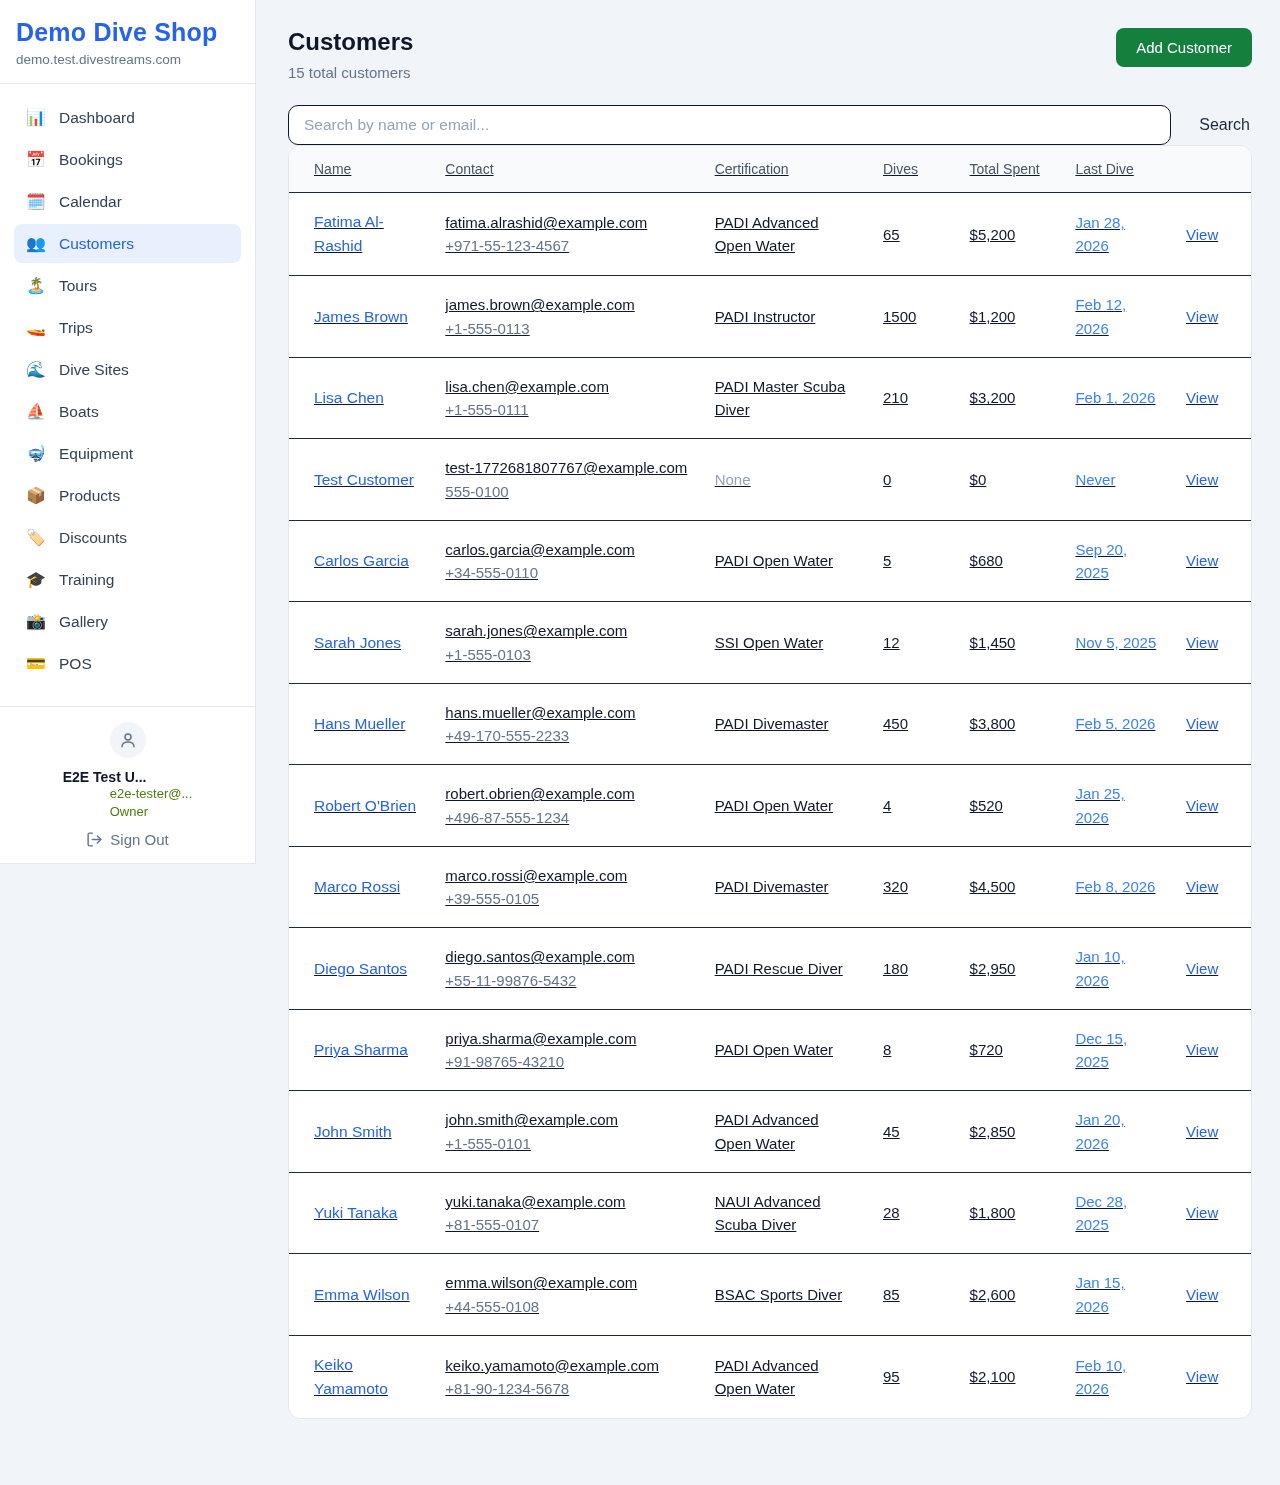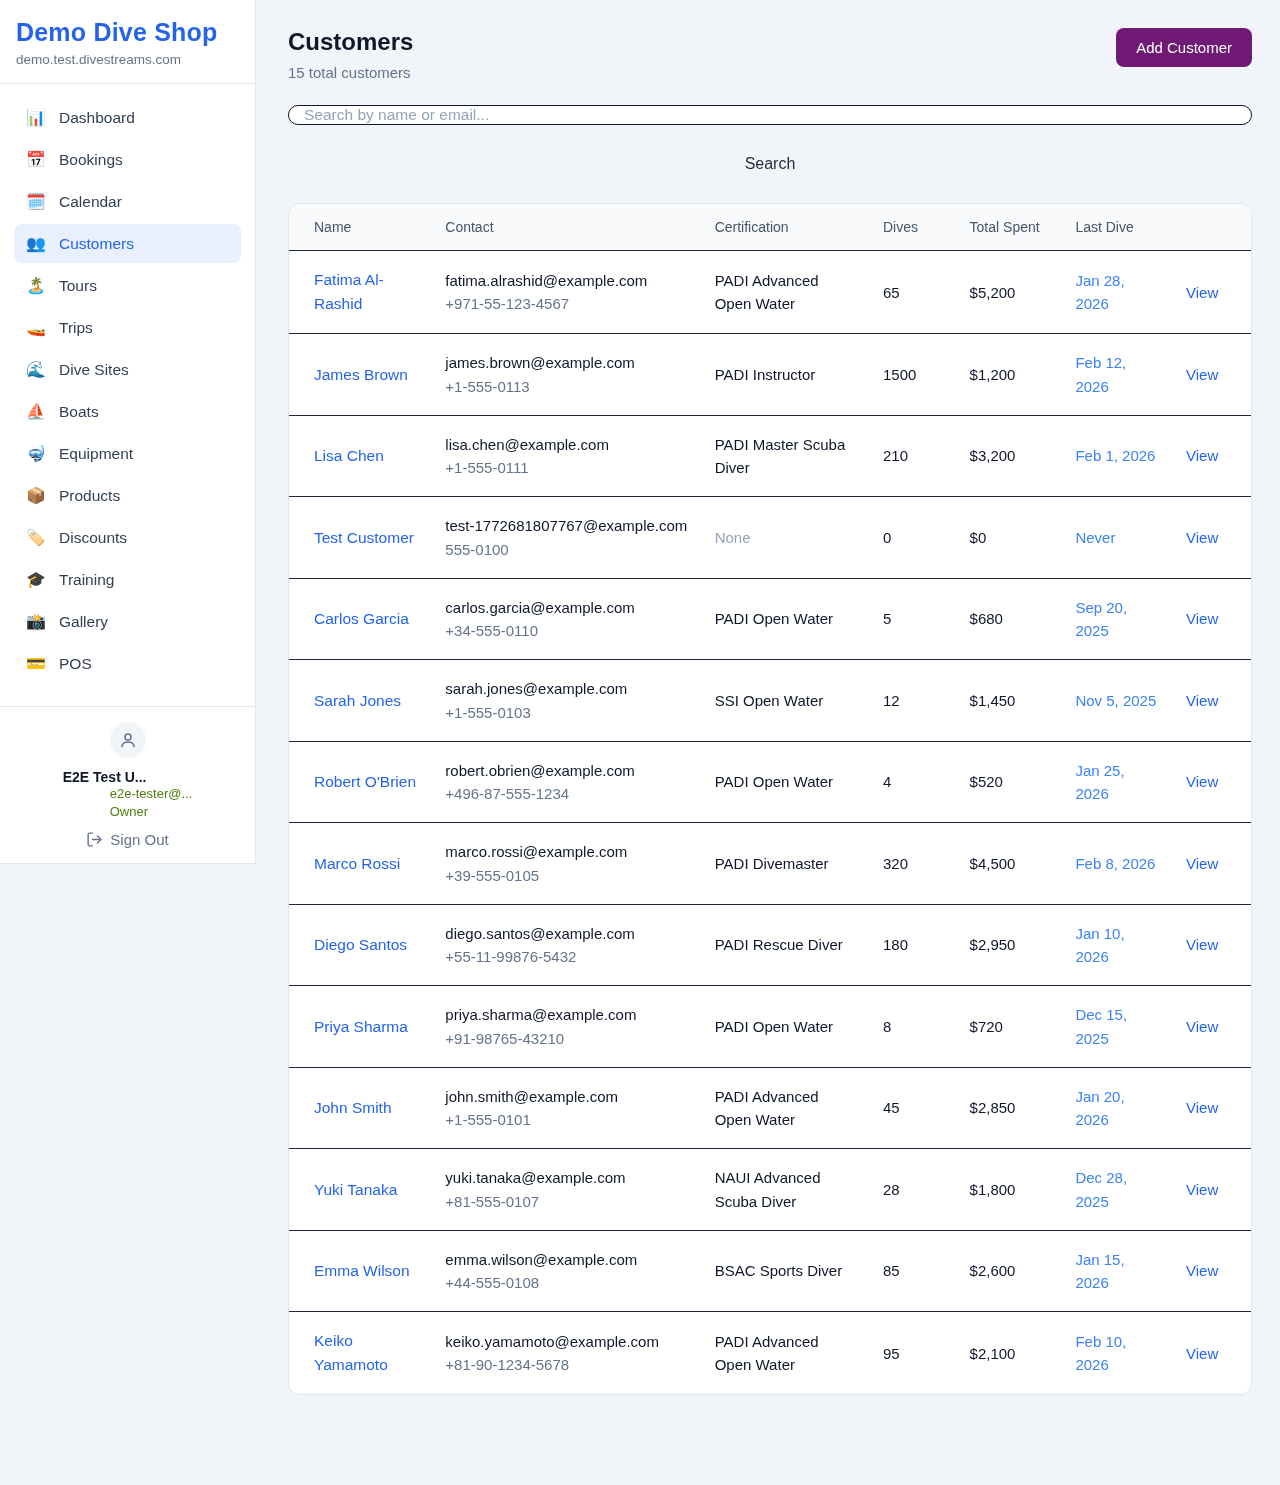--- a/index.html
+++ b/index.html
@@ -51,42 +51,43 @@
     color: #64748b; font-size: 15px; font-family: inherit;
     flex: 0 0 auto;
   }
 
   
   .main { flex: 1; padding: 28px 28px 30px 32px; min-width: 0; }
   .page-header { display: flex; justify-content: space-between; align-items: flex-start; }
   .page-title { font-size: 24px; font-weight: 700; color: #0f172a; }
   .page-subtitle { font-size: 15px; color: #64748b; margin-top: 8px; }
   .btn-primary {
-    background: #701a75; color: #ffffff; border: none;
+    background: #15803d; color: #ffffff; border: none;
     border-radius: 8px; padding: 11px 20px;
     font-size: 15px; font-weight: 500; font-family: inherit; cursor: pointer;
   }
-  .search-row { display: flex; gap: 26px; margin-top: 24px; flex-direction: column; }
+  .search-row { display: flex; align-items: center; gap: 26px; margin-top: 24px; }
   .search-input {
     flex: 1; height: 40px;
     border: 1px solid #0f172a; border-radius: 10px;
     padding: 0 15px; font-size: 15.5px; font-family: inherit;
     background: #ffffff; color: #0f172a; outline: none;
   }
   .search-input::placeholder { color: #94a3b8; }
   .search-btn {
     background: none; border: none; cursor: pointer;
     color: #1e293b; font-size: 16px; font-family: inherit; padding: 4px 2px;
   }
 
   
   .table-card {
-    margin-top: 26px; background: #ffffff;
+    background: #ffffff;
     border: 1px solid #e2e8f0; border-radius: 12px;
     overflow: hidden;
+    text-decoration: underline;
   }
   table { width: 100%; border-collapse: collapse; table-layout: fixed; }
   col.c-name { width: 15%; } col.c-contact { width: 28%; }
   col.c-cert { width: 17.5%; } col.c-dives { width: 9%; }
   col.c-total { width: 11%; } col.c-last { width: 11.5%; } col.c-view { width: 8%; }
   thead th {
     background: #f8fafc; text-align: left;
     font-size: 14px; font-weight: 500; color: #475569;
     padding: 13px 12px; border-bottom: 1px solid #1e293b;
     line-height: 1.45;
@@ -307,20 +308,32 @@
       <div class="cell-email">sarah.jones@example.com</div>
       <div class="cell-phone">+1-555-0103</div>
     </td>
     <td><span class="cell-cert">SSI Open Water</span></td>
     <td class="cell-dives">12</td>
     <td class="cell-total">$1,450</td>
     <td class="cell-last">Nov 5, 2025</td>
     <td><a class="view-link">View</a></td>
   </tr>
 
+  <tr>
+    <td><a class="name-link">Hans Mueller</a></td>
+    <td>
+      <div class="cell-email">hans.mueller@example.com</div>
+      <div class="cell-phone">+49-170-555-2233</div>
+    </td>
+    <td><span class="cell-cert">PADI Divemaster</span></td>
+    <td class="cell-dives">450</td>
+    <td class="cell-total">$3,800</td>
+    <td class="cell-last">Feb 5, 2026</td>
+    <td><a class="view-link">View</a></td>
+  </tr>
 
   <tr>
     <td><a class="name-link">Robert O'Brien</a></td>
     <td>
       <div class="cell-email">robert.obrien@example.com</div>
       <div class="cell-phone">+496-87-555-1234</div>
     </td>
     <td><span class="cell-cert">PADI Open Water</span></td>
     <td class="cell-dives">4</td>
     <td class="cell-total">$520</td>

